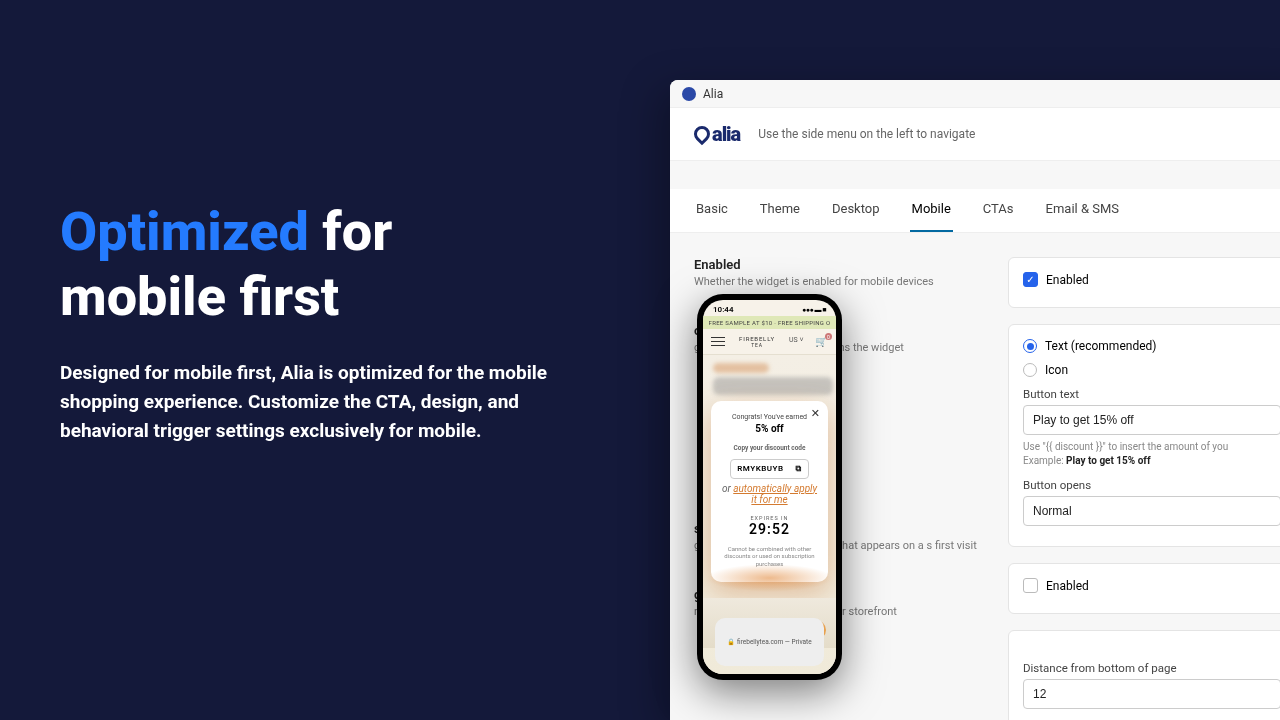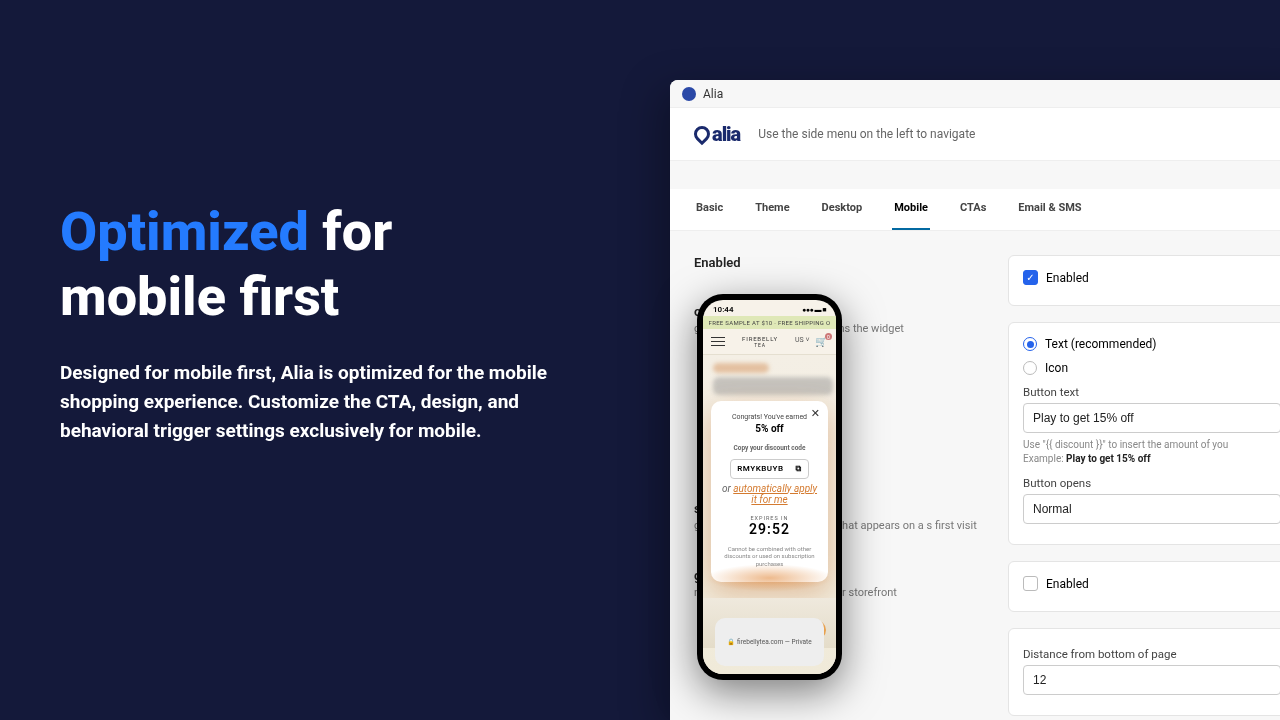--- a/index.html
+++ b/index.html
@@ -90,26 +90,25 @@
 
 .tabs {
   display: flex;
   gap: 28px;
   padding: 0 24px;
   background: #fff;
   border-bottom: 1px solid #eee;
   margin-top: 28px;
 }
 .tab {
-  font-size: 11px;
+  font-size: 13px;
   color: #444;
   padding: 12px 2px 14px 2px;
   cursor: pointer;
   border-bottom: 2px solid transparent;
-  font-weight: bold;
 }
 .tab.active {
   border-bottom: 2px solid #0369a1;
   color: #000;
 }
 
 .content {
   padding: 24px;
   display: flex;
   gap: 26px;
@@ -250,21 +249,21 @@
   width: 14px;
   display: flex;
   flex-direction: column;
   gap: 2.5px;
 }
 .hamburger span {
   height: 1.2px;
   background: #333;
 }
 .brand { font-size: 6px; letter-spacing: 0.8px; color: #333; text-align: center; }
-.nav-right { display: flex; gap: 6px; font-size: 7px; color: #555; }
+.nav-right { display: flex; gap: 12px; font-size: 7px; color: #555; }
 .cart-icon { position: relative; font-size: 10px; }
 .cart-badge {
   position: absolute;
   top: -3px; right: -4px;
   background: #c77;
   color: #fff;
   border-radius: 50%;
   width: 7px; height: 7px;
   font-size: 5px;
   display: flex;
@@ -415,20 +414,21 @@
     <div class="tab active">Mobile</div>
     <div class="tab">CTAs</div>
     <div class="tab">Email &amp; SMS</div>
   </div>
 
   <div class="content">
 
     <div class="col">
       <div class="section">
         <div class="section-title">Enabled</div>
+        <div class="section-desc">Whether the widget is enabled for mobile devices</div>
       </div>
       <div class="section" style="margin-top:16px">
         <div class="section-title">on settings</div>
         <div class="section-desc">gure the main button that opens the widget</div>
       </div>
       <div class="section" style="margin-top:165px">
         <div class="section-title">settings</div>
         <div class="section-desc">gure the call-to-action bubble that appears on a s first visit</div>
       </div>
       <div class="section" style="margin-top:14px">
@@ -465,21 +465,21 @@
       </div>
 
       <div class="card">
         <div class="card-row">
           <span class="checkbox"></span>
           <span style="font-size:12px">Enabled</span>
         </div>
       </div>
 
       <div class="card">
-        <label class="field-label" style="margin-top:4px">Distance from bottom of page</label>
+        <label class="field-label" style="margin-top:16px">Distance from bottom of page</label>
         <input class="text-input" value="12" style="">
       </div>
     </div>
   </div>
 </div>
 
 <div class="phone">
   <div class="phone-screen">
     <div class="phone-status">
       <span>10:44</span>

